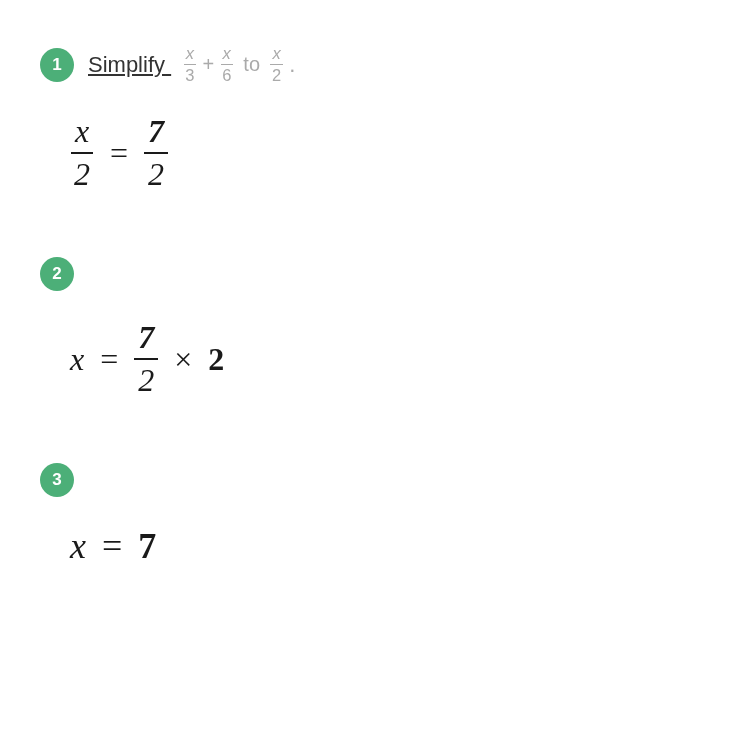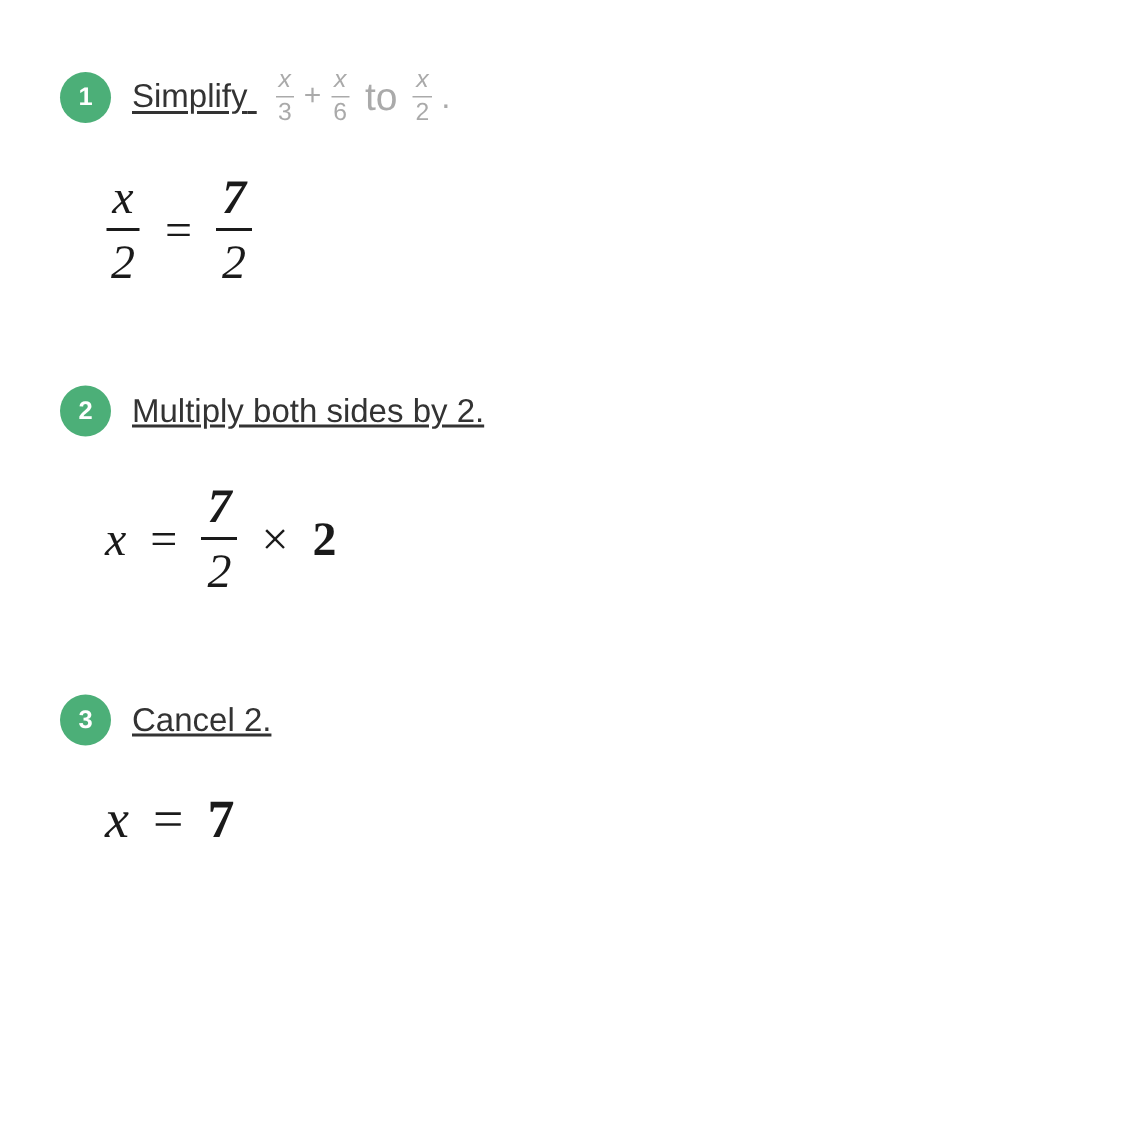--- a/index.html
+++ b/index.html
@@ -134,21 +134,21 @@
         &nbsp;
         <span class="header-frac">
           <span class="num"><i>x</i></span>
           <span class="den">3</span>
         </span>
         <span style="color:#aaa; font-family:Arial,sans-serif; font-size:20px;">+</span>
         <span class="header-frac">
           <span class="num"><i>x</i></span>
           <span class="den">6</span>
         </span>
-        <span style="color:#aaa; font-family:Arial,sans-serif; font-size:26px; margin: 0 4px;">to</span>
+        <span style="color:#aaa; font-family:Arial,sans-serif; font-size:20px; margin: 0 4px;">to</span>
         <span class="header-frac">
           <span class="num"><i>x</i></span>
           <span class="den">2</span>
         </span>
         <span style="color:#aaa; font-family:Arial,sans-serif;">.</span>
       </span>
     </div>
   </div>
 
   <div class="math-display">
@@ -162,45 +162,39 @@
       <span class="den">2</span>
     </span>
   </div>
 </div>
 
 <div class="step-section" style="margin-top: 10px;">
   <div class="step-header">
     <div class="step-badge">
       <span>2</span>
     </div>
-    <div class="step-text">
-      <span>Multiply both sides by 2.</span>
-    </div>
   </div>
 
   <div class="math-display">
     <span class="var"><i>x</i></span>
     <span class="op">=</span>
     <span class="frac frac-large">
       <span class="num" style="font-weight:bold;">7</span>
       <span class="den">2</span>
     </span>
     <span class="op">×</span>
     <span style="font-weight:bold;">2</span>
   </div>
 </div>
 
 <div class="step-section" style="margin-top: 10px;">
   <div class="step-header">
     <div class="step-badge">
       <span>3</span>
     </div>
-    <div class="step-text">
-      <span>Cancel 2.</span>
-    </div>
   </div>
 
   <div class="math-display" style="font-size: 36px;">
     <span class="var"><i>x</i></span>
     <span class="op">=</span>
     <span style="font-weight:bold;">7</span>
   </div>
 </div>
 
 </body></html>

